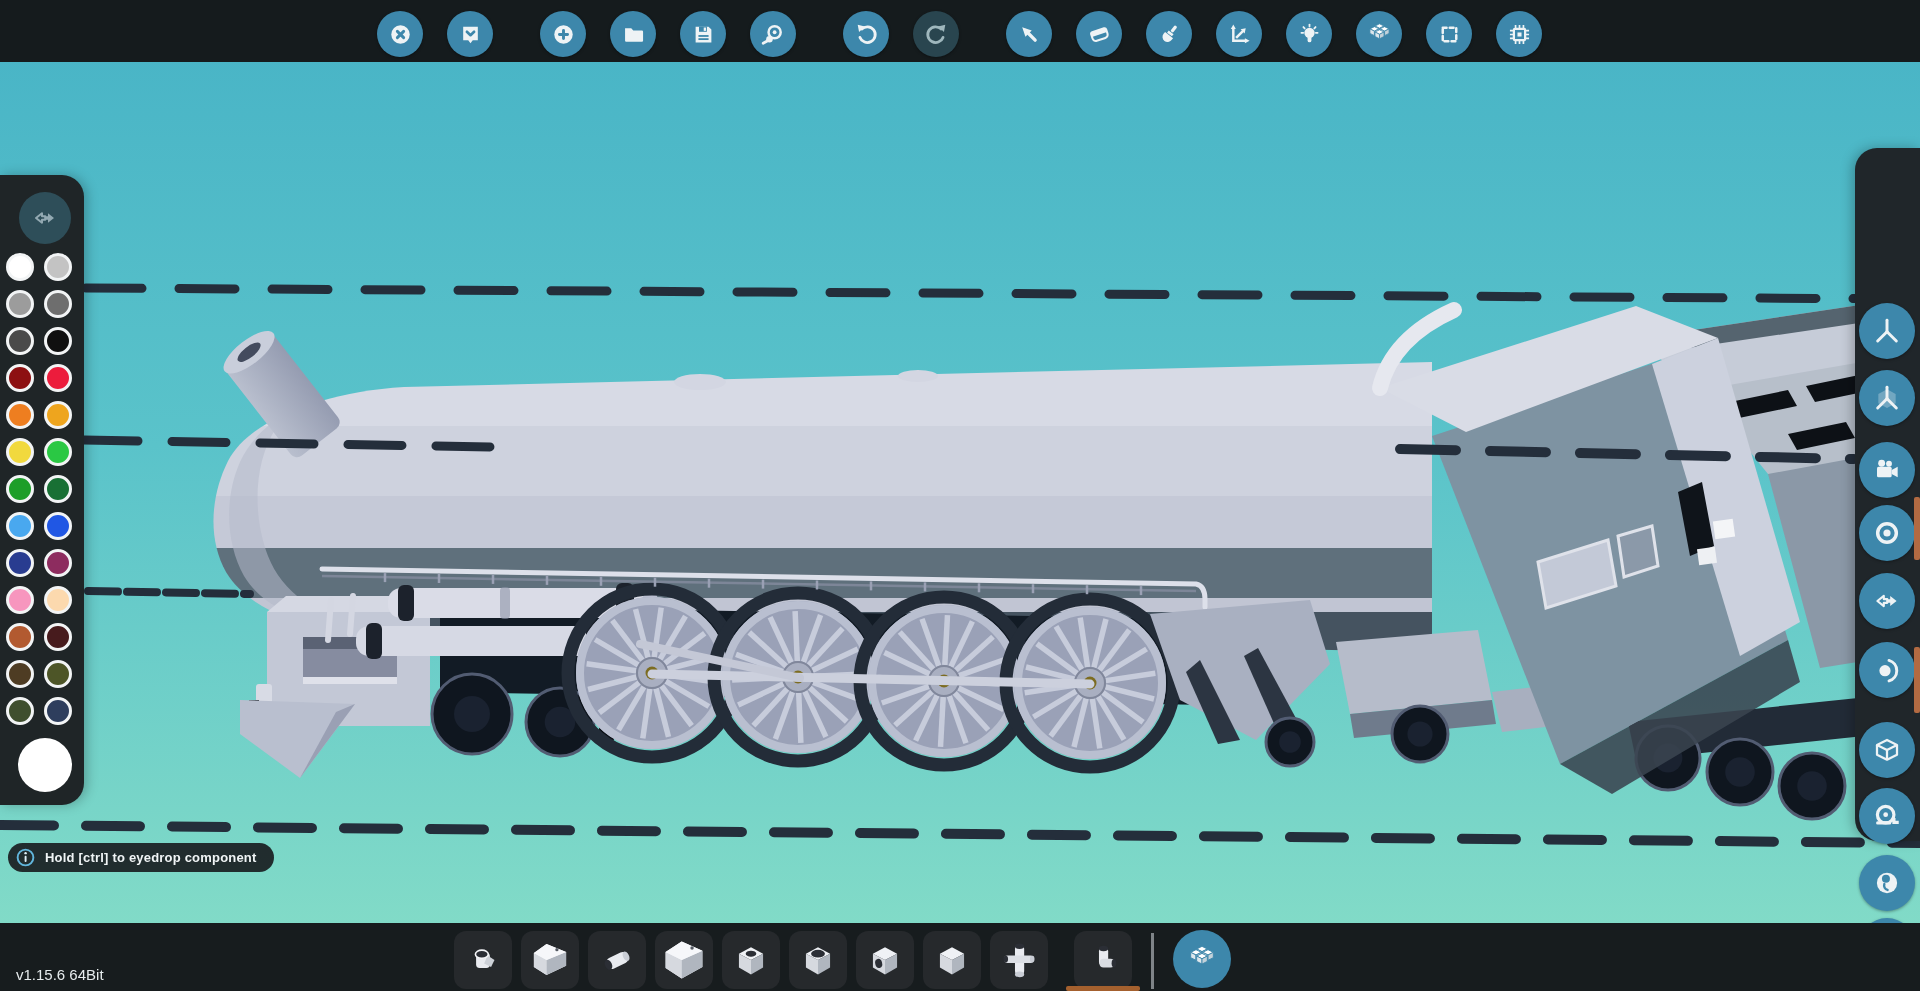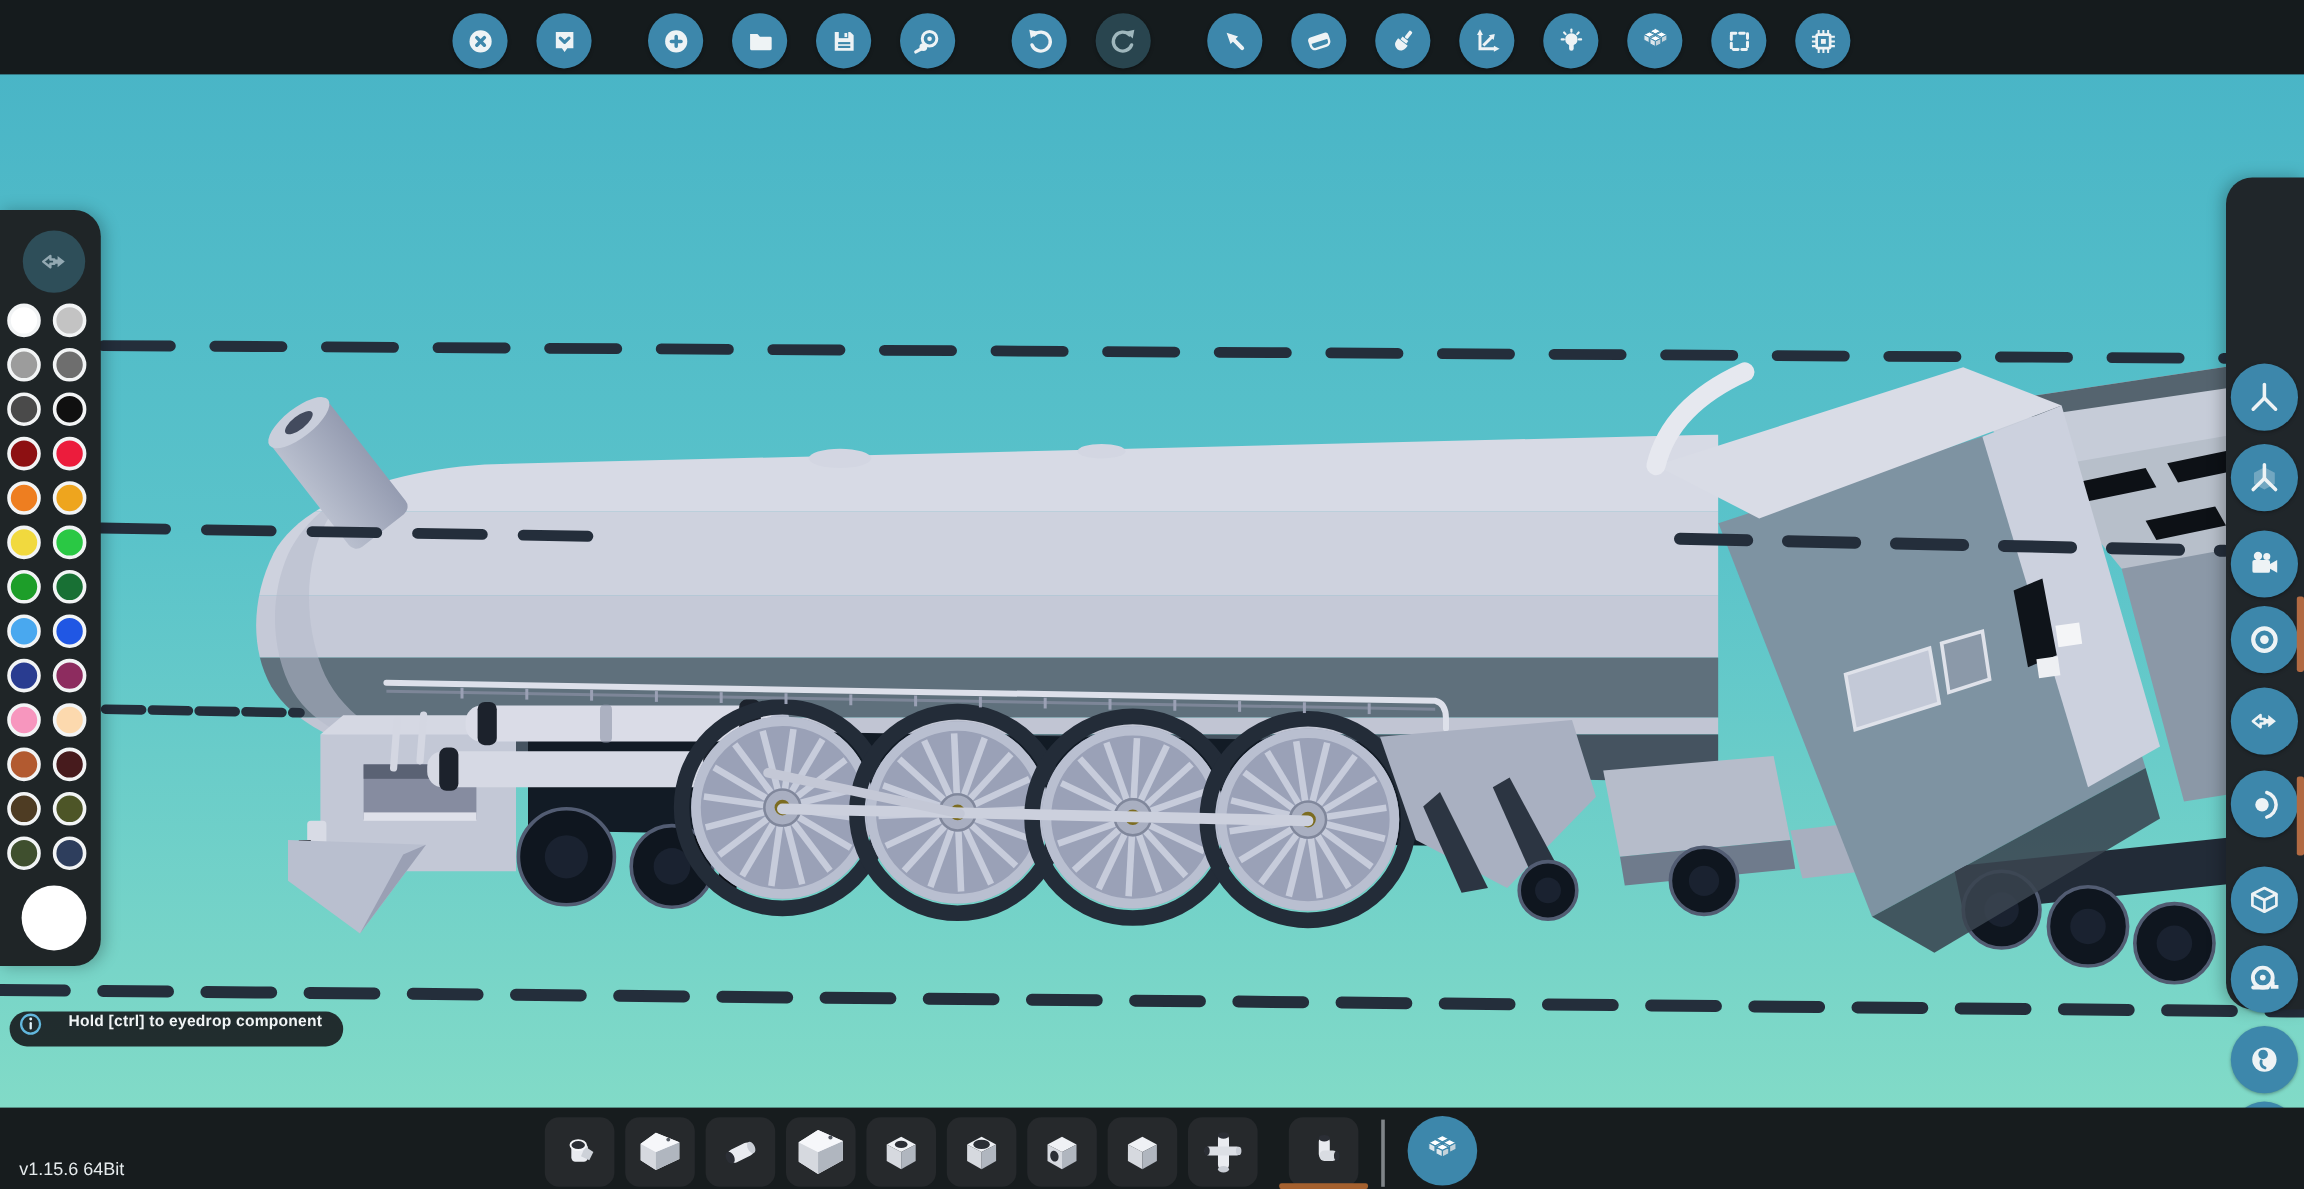--- a/index.html
+++ b/index.html
@@ -33,21 +33,21 @@
   .slot{position:absolute;top:8px;width:58px;height:58px;border-radius:12px;background:#26292c;
         display:flex;align-items:center;justify-content:center;cursor:pointer;}
   .slot svg{width:46px;height:46px;}
   .slot-underline{position:absolute;height:5px;background:#a4602e;border-radius:2px;top:63px;}
   .hotbar-divider{position:absolute;left:1151px;top:10px;width:3px;height:56px;background:#8b9093;opacity:.9;}
   .inv-btn{position:absolute;left:1173px;top:7px;width:58px;height:58px;border-radius:50%;background:#3d87ab;
            display:flex;align-items:center;justify-content:center;cursor:pointer;}
   .inv-btn svg{width:32px;height:32px;}
   .version{position:absolute;left:16px;top:43px;color:#e6ebed;font-size:15px;}
   
-  .tip{position:absolute;left:8px;height:29px;display:inline-flex;gap:21px;
+  .tip{position:absolute;left:8px;height:29px;display:inline-flex;align-items:center;gap:9px;
        padding:0 17px 0 7px;background:rgba(26,31,34,.93);border-radius:15px;}
   .tip .i-ic{width:21px;height:21px;display:flex;}
   .tip .i-ic svg{width:21px;height:21px;}
   .tip span.txt{color:#f0f4f5;font-size:13px;font-weight:600;letter-spacing:.2px;white-space:nowrap;}
 </style>
 </head>
 <body>
 
 <div class="stage">
 

